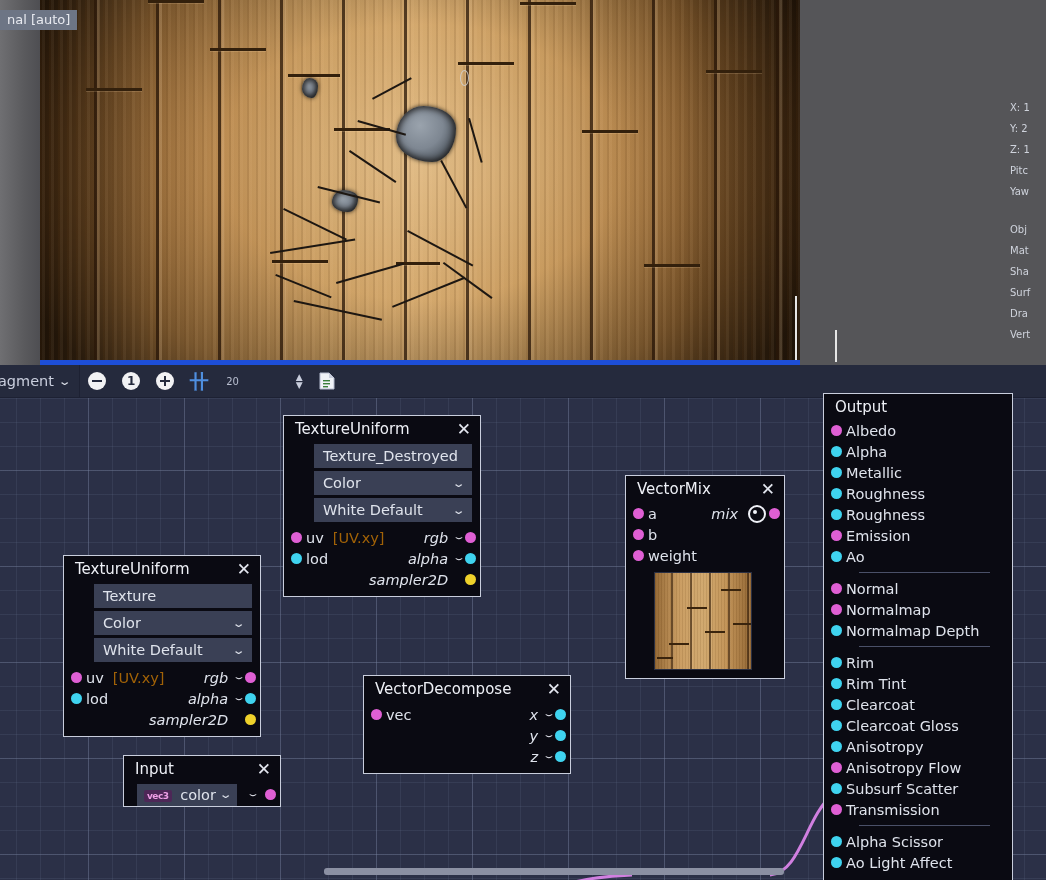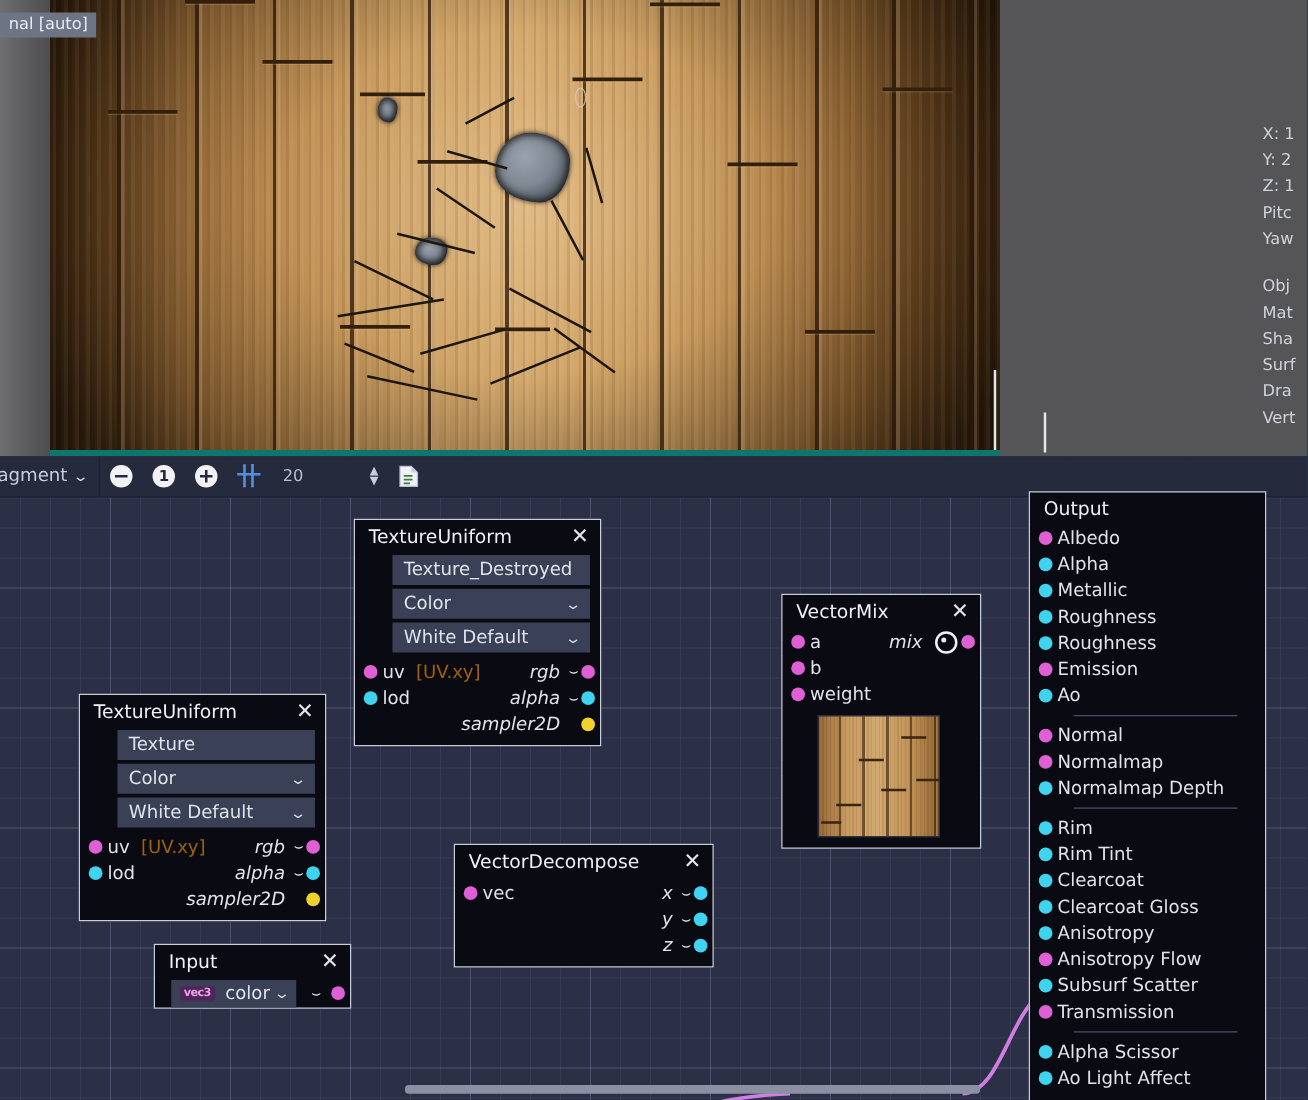--- a/index.html
+++ b/index.html
@@ -1,20 +1,20 @@
 <!DOCTYPE html>
 <html><head>
 <meta charset="utf-8">
 <style>
   html,body{margin:0;padding:0;background:#2b3047;}
   body{width:1046px;height:880px;overflow:hidden;font-family:"DejaVu Sans",sans-serif;}
   #app{position:relative;width:1046px;height:880px;overflow:hidden;}
 
   
-  #viewport{position:absolute;left:0;top:0;width:1046px;height:365px;background:#0f766e;overflow:hidden;}
+  #viewport{position:absolute;left:0;top:0;width:1046px;height:365px;background:#1d4ed8;overflow:hidden;}
   #vp-left-gutter{position:absolute;left:0;top:0;width:40px;height:365px;
     background:linear-gradient(90deg,#6f6f72 0%,#5a5a5d 60%,#4e4e52 100%);}
   #vp-right-gutter{position:absolute;left:800px;top:0;width:246px;height:365px;background:#555558;}
   #vp-scene{position:absolute;left:40px;top:0;width:760px;height:360px;overflow:hidden;}
   .plank-wall{position:absolute;inset:0;
     background:
       
       repeating-linear-gradient(90deg,
         rgba(0,0,0,0) 0px, rgba(0,0,0,0) 54px,
         rgba(40,22,8,.75) 54px, rgba(40,22,8,.75) 57px,
@@ -33,21 +33,21 @@
   .joint{position:absolute;height:3px;background:#33200c;box-shadow:0 1px 0 rgba(255,220,175,.18);}
   
   .crack{position:absolute;background:#1d1712;transform-origin:0 0;}
   .hole{position:absolute;border-radius:46% 54% 40% 60%/55% 40% 60% 45%;
     background:radial-gradient(ellipse at 40% 35%, #9aa3ad 0%, #7e8792 45%, #555d66 72%, #2a2f34 100%);
     box-shadow:0 0 6px 2px rgba(20,18,16,.85) inset, 0 0 4px rgba(0,0,0,.8);}
   .vp-marker{position:absolute;left:420px;top:70px;width:7px;height:14px;border:1px solid #cfcfcf;border-radius:50%;opacity:.85;}
   .vp-axis{position:absolute;background:#e6e6e6;}
   #vp-label{position:absolute;left:0;top:10px;padding:2px 7px 3px 7px;background:#6d7585;color:#e8eaf0;
     font-size:13px;line-height:15px;white-space:nowrap;}
-  #vp-stats{position:absolute;right:0;top:97px;width:36px;padding:0;color:#cfd3dc;font-size:13px;line-height:21px;
+  #vp-stats{position:absolute;right:0;top:97px;width:36px;padding:0;color:#cfd3dc;font-size:10px;line-height:21px;
     background:rgba(85,85,88,0);overflow:hidden;white-space:nowrap;}
   #vp-stats .row{white-space:nowrap;}
   #vp-stats .gap{height:17px;}
 
   
   #graph{position:absolute;left:0;top:365px;width:1046px;height:515px;background:#2b3047;overflow:hidden;}
   #grid{position:absolute;inset:0;
     background-image:
       linear-gradient(to right, rgba(131,141,172,.30) 1px, transparent 1px),
       linear-gradient(to bottom, rgba(131,141,172,.30) 1px, transparent 1px),
@@ -64,21 +64,21 @@
     margin-left:-8px;min-width:76px;}
   .tb-btn{width:34px;height:32px;display:flex;align-items:center;justify-content:center;}
   .circ{width:18px;height:18px;border-radius:50%;background:#f2f2f4;position:relative;display:block;}
   .circ::after{content:"";position:absolute;background:#252a3d;}
   .circ.minus::after{left:4px;top:8px;width:10px;height:2px;}
   .circ.plus::after{left:4px;top:8px;width:10px;height:2px;box-shadow:0 0 0 0 #252a3d;}
   .circ.plus::before{content:"";position:absolute;left:8px;top:4px;width:2px;height:10px;background:#252a3d;}
   .circ.one{color:#252a3d;font-size:12px;font-weight:bold;line-height:18px;text-align:center;}
   .circ.one::after{display:none;}
   #snap-icon{color:#4f8fe0;font-size:19px;font-weight:bold;line-height:19px;}
-  #grid-step{color:#b9bfd0;font-size:13px;padding-left:10px;width:60px;}
+  #grid-step{color:#b9bfd0;font-size:10px;padding-left:10px;width:60px;}
   #spinner{display:flex;flex-direction:column;align-items:center;justify-content:center;width:26px;color:#c9cedd;
     font-size:9px;line-height:8px;}
   #doc-icon{width:30px;display:flex;align-items:center;justify-content:center;}
 
   
   .node{position:absolute;background:#0a0a12;border:1px solid #c9cedd;box-sizing:border-box;color:#dfe3ec;
     font-size:14.5px;}
   .node .title{display:flex;align-items:center;justify-content:space-between;padding:4px 7px 4px 11px;
     font-size:15px;color:#eef0f6;}
   .node .close{color:#e3e6ef;font-size:17px;line-height:15px;padding:0 2px;}

